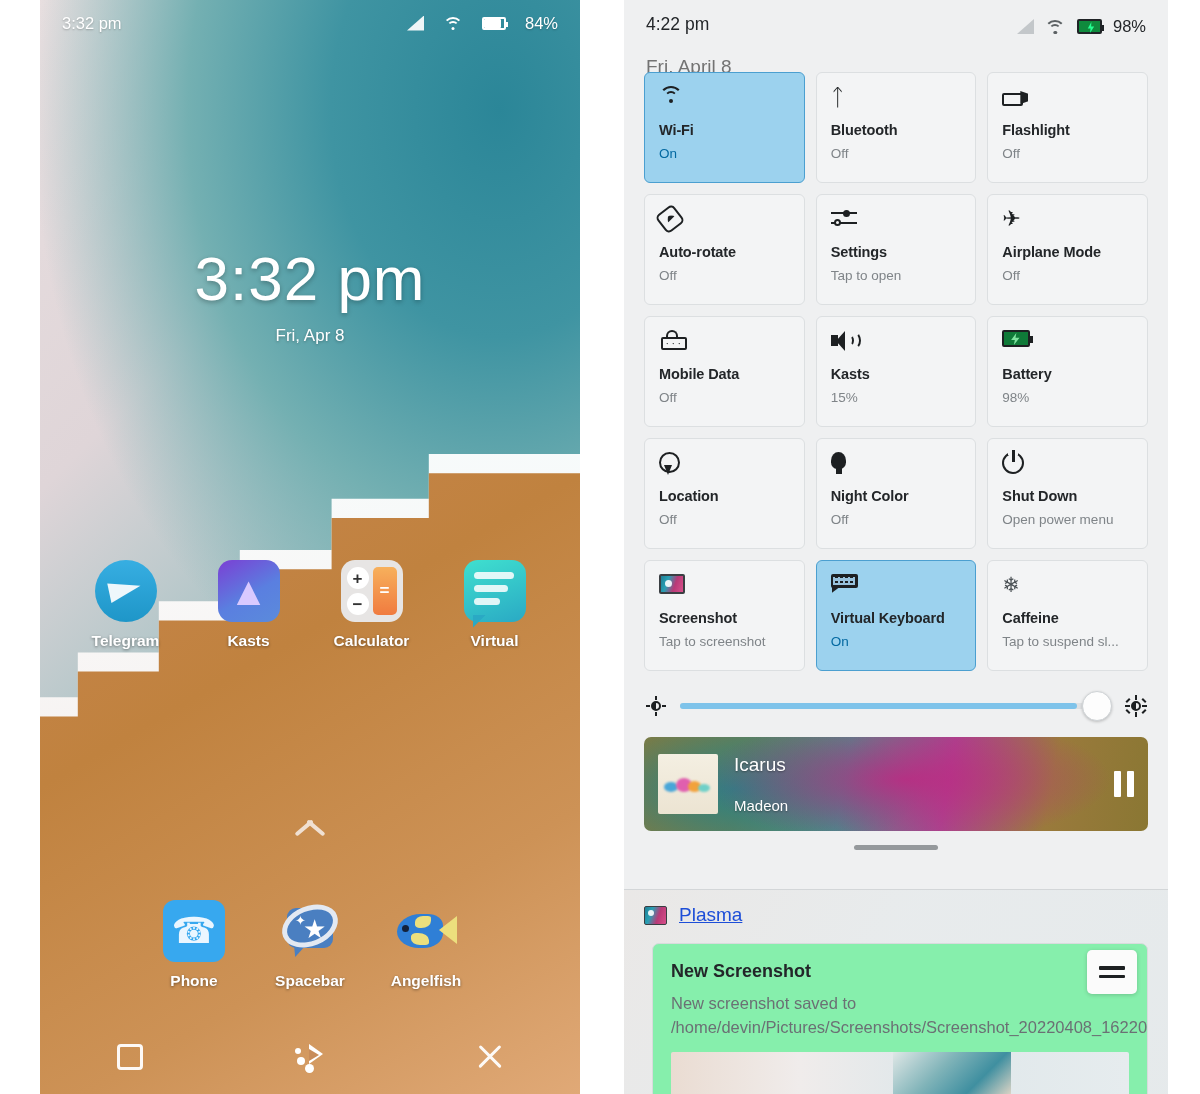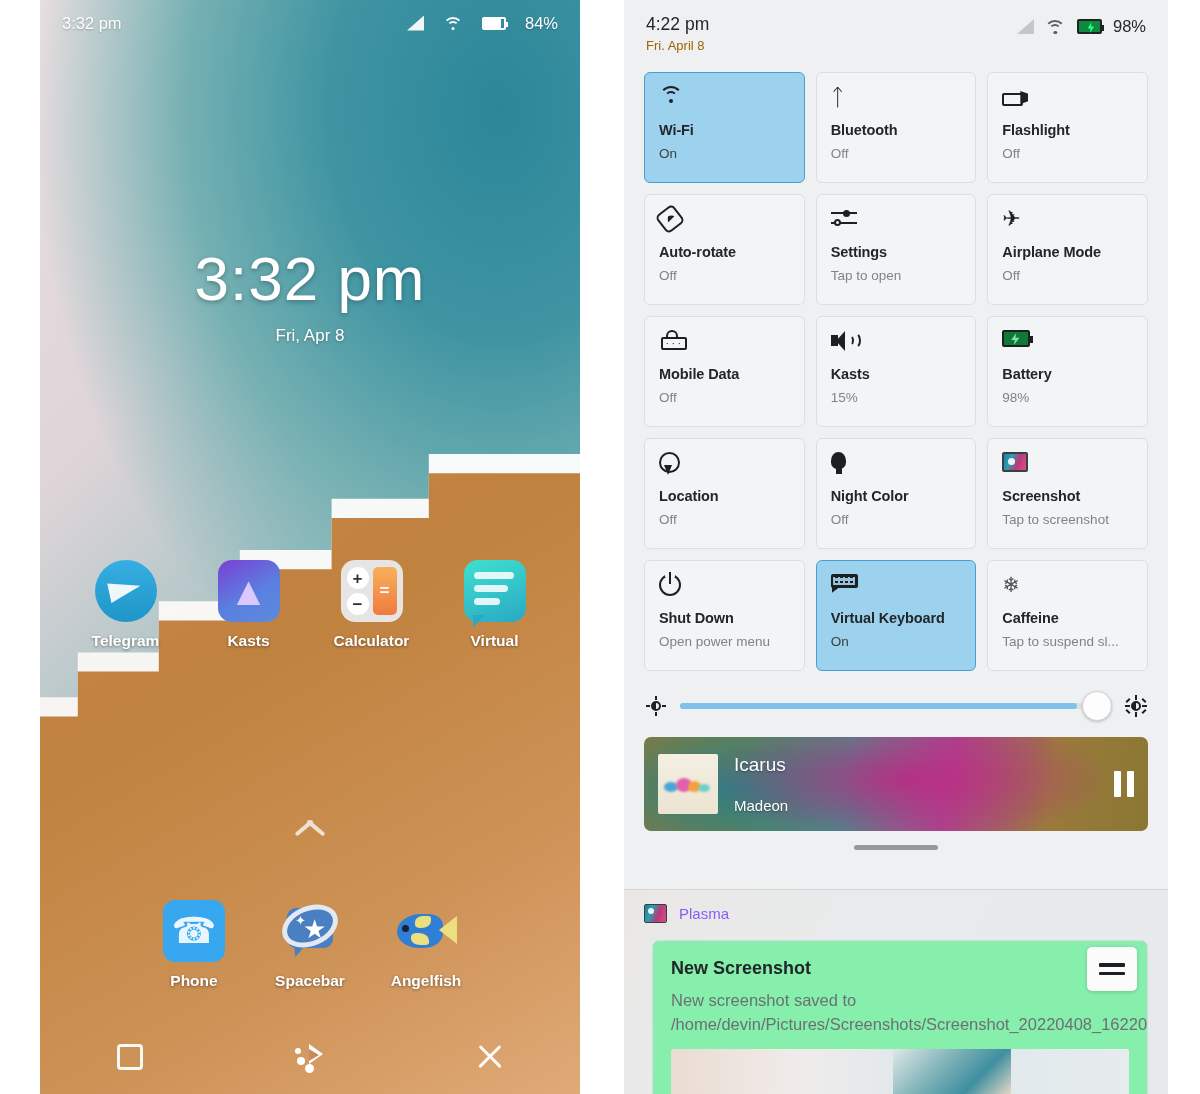--- a/index.html
+++ b/index.html
@@ -137,21 +137,21 @@
   .nb-dots .arr2{ position:absolute; left:16px; top:7px; width:0;height:0;
       border-left:10px solid rgba(200,140,90,1); border-top:6px solid transparent; border-bottom:6px solid transparent; }
 
   
   .panel{
     position:absolute; left:624px; top:0; width:544px; height:1094px;
     background:#eff0f1; overflow:hidden;
   }
   .p-status{ height:72px; padding:14px 22px 0 22px; display:flex; align-items:flex-start; }
   .p-status .left .t{ font-size:17.5px; color:#232629; line-height:1.2; }
-  .p-status .left .d{ font-size:13px; color:#a16207; margin-top:3px; }
+  .p-status .left .d{ font-size:19px; color:#737373; margin-top:21px; }
   .p-status .right{ margin-left:auto; display:flex; align-items:center; gap:11px; padding-top:3px; }
   .sig-d{ width:17px; height:15px; background:#c3c7ca; clip-path:polygon(100% 0,100% 100%,0 100%); }
   .wifi-d{ position:relative; width:21px; height:16px; }
   .wifi-d i{ position:absolute; left:50%; transform:translateX(-50%); border:2.1px solid #5c6164;
       border-bottom-color:transparent;border-left-color:transparent;border-right-color:transparent;border-radius:50%; }
   .wifi-d i:nth-child(1){ width:21px;height:21px; top:1px; }
   .wifi-d i:nth-child(2){ width:12px;height:12px; top:5px; }
   .wifi-d i:nth-child(3){ width:3.4px;height:3.4px;top:12px;background:#5c6164;border:0;border-radius:50%; }
   .batt-chg{ position:relative; width:25px;height:15px;border:2px solid #1f2326;border-radius:2px;
       background:#0f8a3d; }
@@ -162,21 +162,21 @@
 
   .tiles{ padding:0 20px; display:grid; grid-template-columns:repeat(3,1fr); gap:11px; }
   .tile{
     background:#f3f4f5; border:1px solid #dcdfe1; border-radius:6px;
     height:111px; padding:13px 14px 0 14px; position:relative;
   }
   .tile.on{ background:#9cd2ee; border-color:#4b9fd0; }
   .tile .ti{ height:30px; display:flex; align-items:flex-start; }
   .tile .tl{ font-size:14.5px; font-weight:700; color:#232629; margin-top:6px; letter-spacing:-.1px; }
   .tile .ts{ font-size:13.5px; color:#7f8488; margin-top:8px; white-space:nowrap; overflow:hidden; }
-  .tile.on .ts{ color:#404040; }
+  .tile.on .ts{ color:#0369a1; }
 
   
   .gi{ position:relative; display:inline-block; }
   .gi-wifi{ width:24px;height:19px; }
   .gi-wifi i{ position:absolute; left:50%; transform:translateX(-50%); border:2.2px solid #1d2022;
       border-bottom-color:transparent;border-left-color:transparent;border-right-color:transparent;border-radius:50%; }
   .gi-wifi i:nth-child(1){ width:24px;height:24px;top:0; }
   .gi-wifi i:nth-child(2){ width:13px;height:13px;top:5px; }
   .gi-wifi i:nth-child(3){ width:4px;height:4px;top:13px;background:#1d2022;border:0;border-radius:50%; }
   .gi-bt{ font-size:23px; line-height:1; color:#1d2022; }
@@ -276,21 +276,21 @@
 
   .notif-area{ position:absolute; left:0; bottom:0; width:544px; height:205px;
       background:#e8eaeb; border-top:1px solid #d3d6d8; overflow:hidden; }
   .notif-wall{ position:absolute; inset:0; opacity:.28;
       background:linear-gradient(120deg,#efe3dc 0%, #e7eef0 45%, #dfe9ec 100%); }
   .notif-head{ position:relative; padding:14px 20px 0 20px; display:flex; align-items:center; gap:12px; }
   .notif-head .appic{ width:23px;height:19px;border:1.6px solid #3a3f43;border-radius:2px;overflow:hidden;
       background:linear-gradient(110deg,#1f7f96 0%, #2aa0b4 30%, #b83a77 62%, #d9508b 100%); position:relative; }
   .notif-head .appic:after{ content:""; position:absolute; left:3px;top:3px;width:6px;height:6px;
       background:#eaf4f7;border-radius:50%; }
-  .notif-head .appname{ font-size:15px; color:#8b5cf6; }
+  .notif-head .appname{ font-size:19px; color:#1d4ed8;text-decoration:underline; }
   .notif-card{ position:relative; margin:17px 20px 0 28px; background:#86efac;
       border:1px solid #d8dbdd; border-radius:7px 7px 0 0; padding:17px 18px 0 18px; height:182px; overflow:hidden; }
   .notif-card .nt{ font-size:18px; font-weight:700; color:#232629; }
   .notif-card .nb{ font-size:16.5px; color:#6b7074; line-height:1.45; margin-top:10px; }
   .notif-thumb{ margin-top:12px; height:46px; position:relative; border-radius:2px; overflow:hidden;
       background:linear-gradient(90deg,#eadcd2 0%, #f0eceb 28%, #dfe7ea 55%, #e6ecee 100%); }
   .notif-thumb .mini{ position:absolute; left:222px; top:0; width:118px; height:100%;
       background:linear-gradient(135deg,#dfe7e6 0%, #7fb3b8 40%, #3f8fa0 70%, #e8d9c8 100%); }
   .notif-menu{ position:absolute; right:10px; top:6px; width:50px;height:44px;background:#fbfbfb;
       border-radius:5px; box-shadow:0 1px 4px rgba(0,0,0,.18); display:flex; flex-direction:column;
@@ -531,36 +531,36 @@
       <div class="tile">
         <div class="ti">
             <span class="gi gi-bulb"></span>
           </div>
         <div class="tl">Night Color</div>
         <div class="ts">Off</div>
       </div>
 
       <div class="tile">
         <div class="ti">
+            <span class="gi gi-pwr">
+              <span class="mask"></span>
+            </span>
+          </div>
+        <div class="tl">Shut Down</div>
+        <div class="ts">Open power menu</div>
+      </div>
+
+      <div class="tile">
+        <div class="ti">
             <span class="gi gi-shot">
               <span class="mn"></span>
             </span>
           </div>
         <div class="tl">Screenshot</div>
         <div class="ts">Tap to screenshot</div>
-      </div>
-
-      <div class="tile">
-        <div class="ti">
-            <span class="gi gi-pwr">
-              <span class="mask"></span>
-            </span>
-          </div>
-        <div class="tl">Shut Down</div>
-        <div class="ts">Open power menu</div>
       </div>
 
       <div class="tile on">
         <div class="ti">
             <span class="gi gi-kbd">
               <span class="keys"></span>
             </span>
           </div>
         <div class="tl">Virtual Keyboard</div>
         <div class="ts">On</div>

